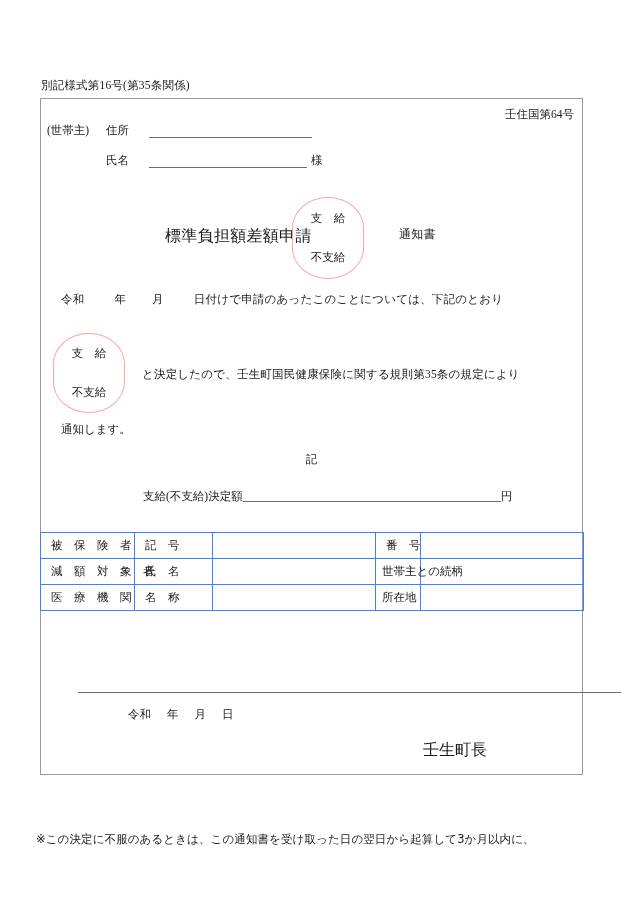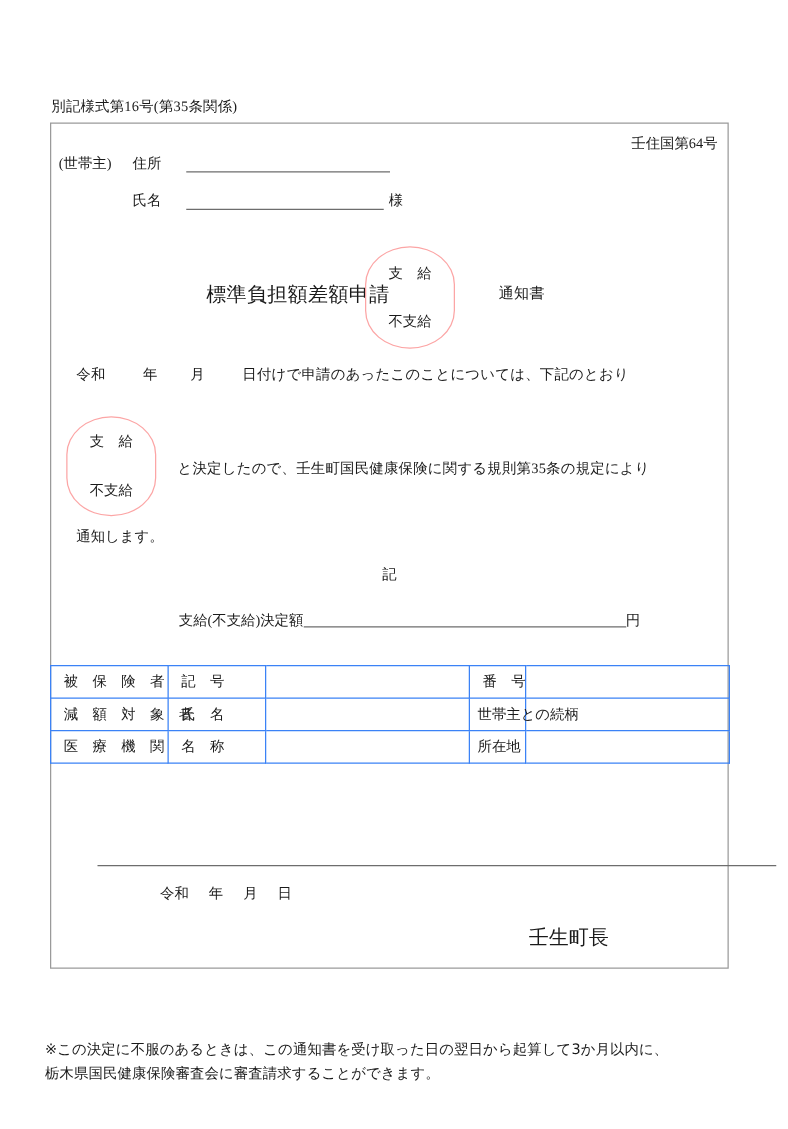--- a/index.html
+++ b/index.html
@@ -384,16 +384,15 @@
       <div class="sign-date">
         <span>令和</span><span class="g"></span><span>年</span><span class="g"></span><span>月</span><span class="g"></span><span>日</span>
       </div>
       <div class="sign-name">壬生町長</div>
     </div>
 
   </div>
 
   <div class="footer">
     <div>※この決定に不服のあるときは、この通知書を受け取った日の翌日から起算して3か月以内に、</div>
-    <div>栃木県国民健康保険審査会に審査請求することができます。</div>
   </div>
 
 </div>
 
 </body></html>

